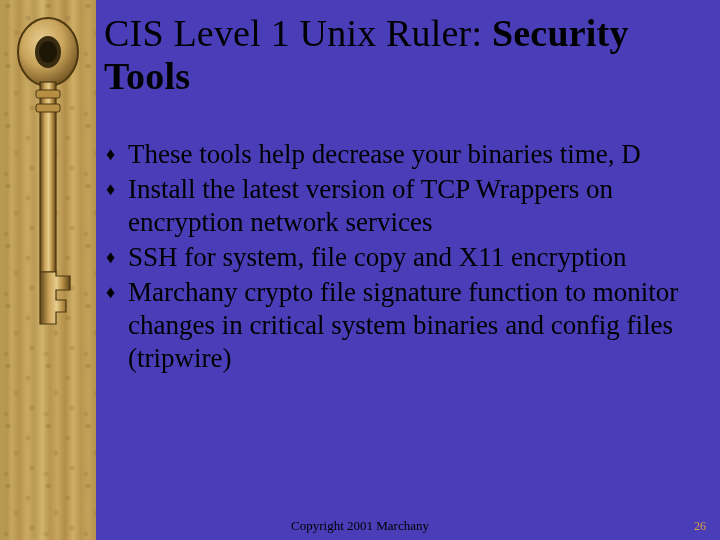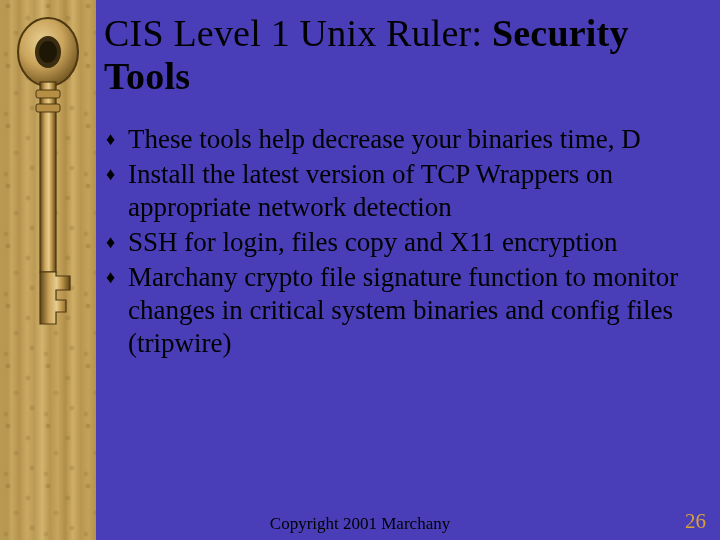--- a/index.html
+++ b/index.html
@@ -49,21 +49,21 @@
     top: 12px;
     right: 18px;
     bottom: 40px;
   }
   .title {
     font-size: 38px;
     line-height: 1.12;
     font-weight: 400;
     letter-spacing: 0.2px;
     color: #000;
-    margin-bottom: 26px;
+    margin-bottom: 41px;
   }
   .title .t-plain { font-weight: 400; }
   .title .t-strong { font-weight: 700; }
   .bullets {
     font-size: 27px;
     line-height: 1.22;
     color: #000;
   }
   .bullet {
     display: flex;
@@ -79,29 +79,29 @@
   }
   .bullet .text {
     flex: 1 1 auto;
   }
   .footer {
     position: absolute;
     bottom: 6px;
     left: 0;
     width: 720px;
     text-align: center;
-    font-size: 17px;
+    font-size: 13px;
     color: #000;
     font-family: "Times New Roman", Times, serif;
   }
   .pagenum {
     position: absolute;
     bottom: 6px;
     right: 14px;
-    font-size: 21px;
+    font-size: 12px;
     color: #d8a13a;
     font-family: "Times New Roman", Times, serif;
   }
 </style>
 </head>
 <body>
 
 <div class="slide">
 
   <div class="sidebar-img">
@@ -135,25 +135,25 @@
       <span class="t-plain">CIS Level 1 Unix Ruler: </span><span class="t-strong">Security Tools</span>
     </h1>
 
     <div class="bullets">
       <div class="bullet">
         <span class="marker">♦</span>
         <span class="text">These tools help decrease your binaries time, D</span>
       </div>
       <div class="bullet">
         <span class="marker">♦</span>
-        <span class="text">Install the latest version of TCP Wrappers on appropriate network detection</span>
+        <span class="text">Install the latest version of TCP Wrappers on encryption network services</span>
       </div>
       <div class="bullet">
         <span class="marker">♦</span>
-        <span class="text">SSH for login, files copy and X11 encryption</span>
+        <span class="text">SSH for system, file copy and X11 encryption</span>
       </div>
       <div class="bullet">
         <span class="marker">♦</span>
         <span class="text">Marchany crypto file signature function to monitor changes in critical system binaries and config files (tripwire)</span>
       </div>
     </div>
   </div>
 
   <div class="footer">Copyright 2001 Marchany</div>
   <div class="pagenum">26</div>

